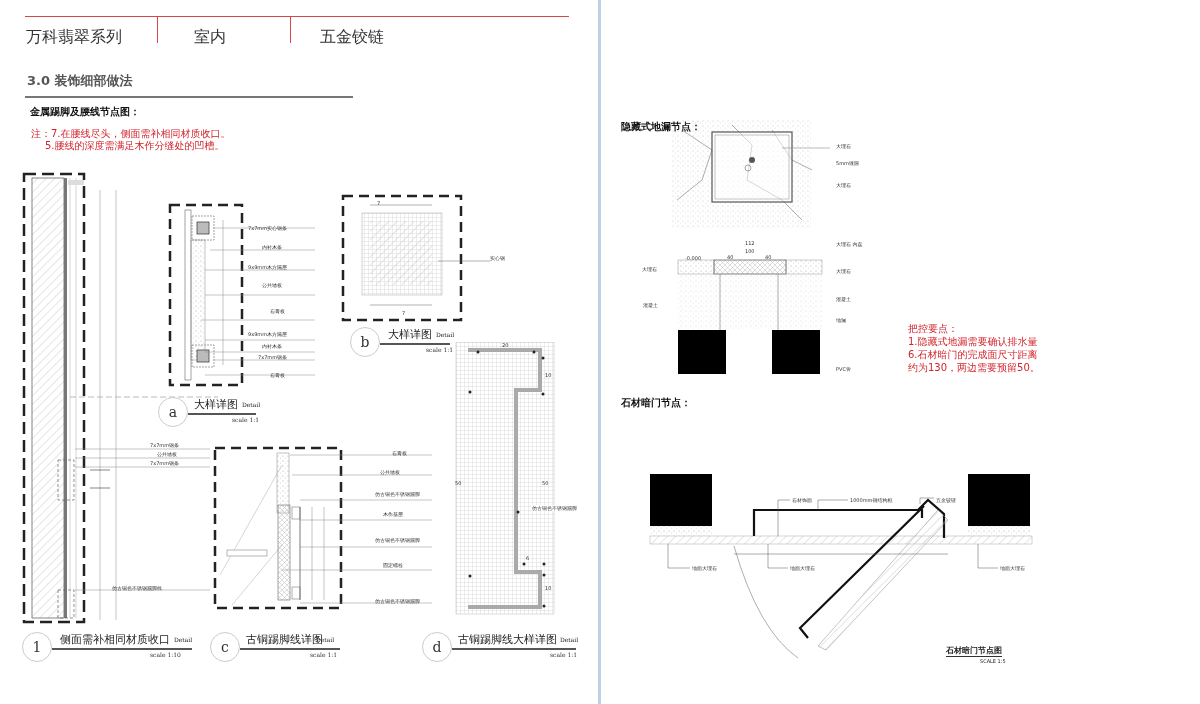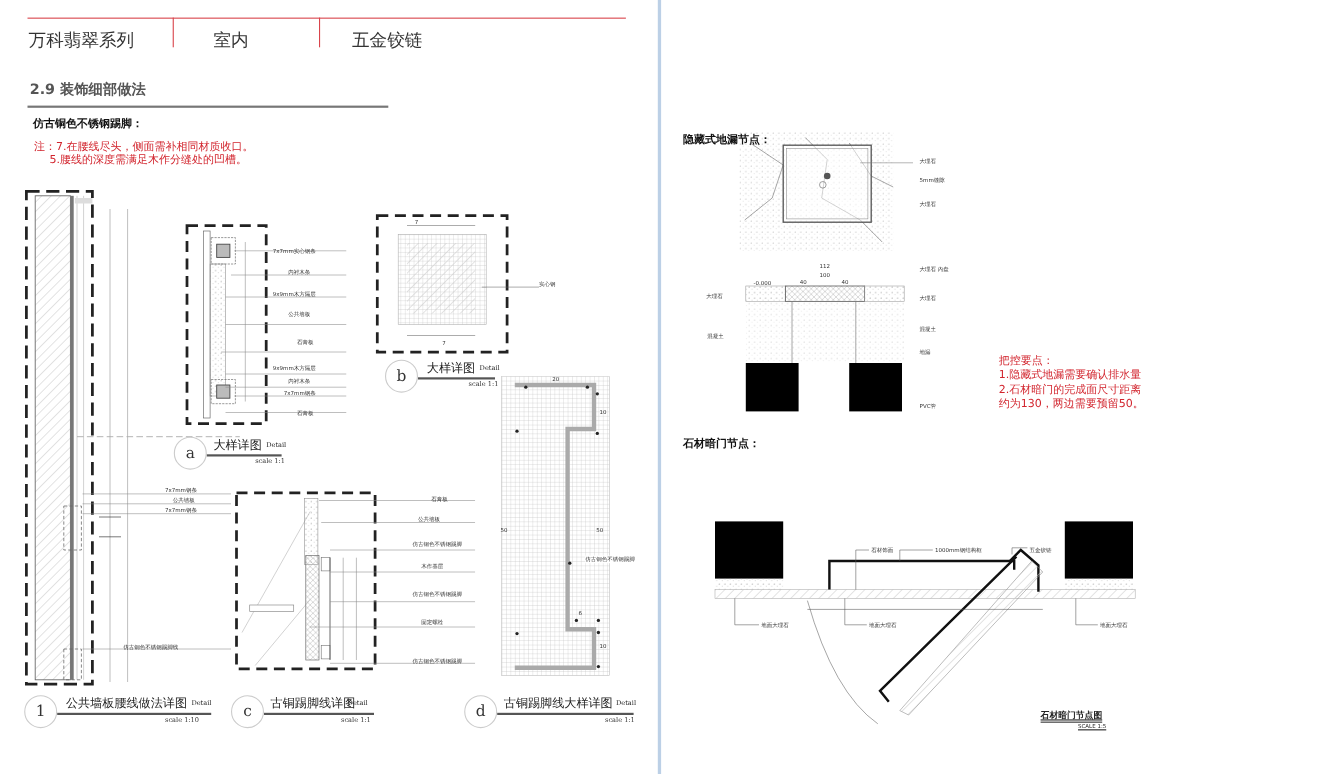--- a/index.html
+++ b/index.html
@@ -1,17 +1,17 @@
 <!DOCTYPE html>
 <html><head>
 <meta charset="utf-8">
 <style>
   html,body{margin:0;padding:0;background:#ffffff;}
   body{width:1200px;height:704px;position:relative;overflow:hidden;font-family:"DejaVu Sans",sans-serif;color:#222;}
-  .abs{position:absolute;text-decoration:underline;}
+  .abs{position:absolute;}
   .page-left{position:absolute;left:0;top:0;width:598px;height:704px;background:#fff;}
   .page-right{position:absolute;left:601px;top:0;width:599px;height:704px;background:#fff;}
   .separator{position:absolute;left:598px;top:0;width:3px;height:704px;background:#bcd0e6;}
   .red-rule{position:absolute;left:25px;top:16px;width:544px;height:1px;background:#d9444b;}
   .hdr-tick{position:absolute;top:16px;width:1px;height:27px;background:#d9444b;}
   .hdr-text{position:absolute;top:27px;font-size:16px;color:#333;}
   .sec-title{position:absolute;left:27px;top:72px;font-size:13px;font-weight:bold;color:#555;}
   .sec-rule{position:absolute;left:25px;top:96px;width:328px;height:2px;background:#777;}
   .sub-title{position:absolute;left:30px;top:105px;font-size:10px;font-weight:bold;color:#111;}
   .note{position:absolute;font-size:10px;color:#d2242d;line-height:12px;}
@@ -33,23 +33,23 @@
 <div class="page-right"></div>
 <div class="separator"></div>
 
 <div class="red-rule"></div>
 <div class="hdr-tick" style="left:157px"></div>
 <div class="hdr-tick" style="left:290px"></div>
 <div class="hdr-text" style="left:26px">万科翡翠系列</div>
 <div class="hdr-text" style="left:194px">室内</div>
 <div class="hdr-text" style="left:320px">五金铰链</div>
 
-<div class="sec-title">2.9  装饰细部做法</div>
+<div class="sec-title">3.0  装饰细部做法</div>
 <div class="sec-rule"></div>
-<div class="sub-title">仿古铜色不锈钢踢脚：</div>
+<div class="sub-title">金属踢脚及腰线节点图：</div>
 <div class="note" style="left:31px;top:128px">注：7.在腰线尽头，侧面需补相同材质收口。</div>
 <div class="note" style="left:45px;top:140px">5.腰线的深度需满足木作分缝处的凹槽。</div>
 
 <svg style="left:20px;top:170px" width="110" height="460" viewBox="0 0 110 460">
   <defs>
     <pattern id="hatch" width="6" height="6" patternUnits="userSpaceOnUse" patternTransform="rotate(45)">
       <line x1="0" y1="0" x2="0" y2="6" stroke="#ccc" stroke-width="1"></line>
     </pattern>
     <pattern id="dots" width="5" height="5" patternUnits="userSpaceOnUse">
       <circle cx="1" cy="1" r="0.5" fill="#999"></circle>
@@ -174,21 +174,21 @@
 <div class="lbl" style="left:375px;top:598px">仿古铜色不锈钢踢脚</div>
 <div class="cap" style="left:210px;top:632px">
   <div class="circle">c</div>
   <div class="title" style="left:36px">古铜踢脚线详图</div>
   <div class="detail" style="left:106px">Detail</div>
   <div class="line" style="width:100px"></div>
   <div class="scale" style="left:100px">scale  1:1</div>
 </div>
 <div class="cap" style="left:22px;top:632px">
   <div class="circle">1</div>
-  <div class="title" style="left:38px">公共墙板腰线做法详图</div>
+  <div class="title" style="left:38px">侧面需补相同材质收口</div>
   <div class="detail" style="left:152px">Detail</div>
   <div class="line" style="width:140px"></div>
   <div class="scale" style="left:128px">scale  1:10</div>
 </div>
 
 <svg style="left:448px;top:342px" width="110" height="275" viewBox="0 0 110 275">
   <rect x="8" y="0" width="98" height="272" fill="url(#grid)" stroke="#bbb" stroke-width="0.5"></rect>
   <path d="M20 8H92V48H68V230H92V265H20" fill="none" stroke="#aaa" stroke-width="4"></path>
   <circle cx="30" cy="10" r="1.5" fill="#222"></circle>
     <circle cx="86" cy="10" r="1.5" fill="#222"></circle>
@@ -249,21 +249,21 @@
 <div class="lbl" style="left:836px;top:366px">PVC管</div>
 <div class="lbl" style="left:745px;top:240px">112</div>
 <div class="lbl" style="left:745px;top:248px">100</div>
 <div class="lbl" style="left:727px;top:254px">40</div>
 <div class="lbl" style="left:765px;top:254px">40</div>
 <div class="lbl" style="left:685px;top:255px">-0.000</div>
 
 <div class="ctrl-note">
   <div>把控要点：</div>
   <div>1.隐藏式地漏需要确认排水量</div>
-  <div>2.石材暗门的完成面尺寸距离</div>
+  <div>6.石材暗门的完成面尺寸距离</div>
   <div>约为130，两边需要预留50。</div>
 </div>
 
 <div class="right-heading" style="left:621px;top:396px">石材暗门节点：</div>
 <svg style="left:648px;top:470px" width="390" height="200" viewBox="0 0 390 200">
   <rect x="2" y="4" width="62" height="52" fill="#000"></rect>
   <rect x="320" y="4" width="62" height="52" fill="#000"></rect>
   <rect x="2" y="56" width="62" height="10" fill="url(#dots)"></rect>
   <rect x="320" y="56" width="62" height="10" fill="url(#dots)"></rect>
   <rect x="2" y="66" width="382" height="8" fill="url(#hatch)" stroke="#aaa" stroke-width="0.5"></rect>

